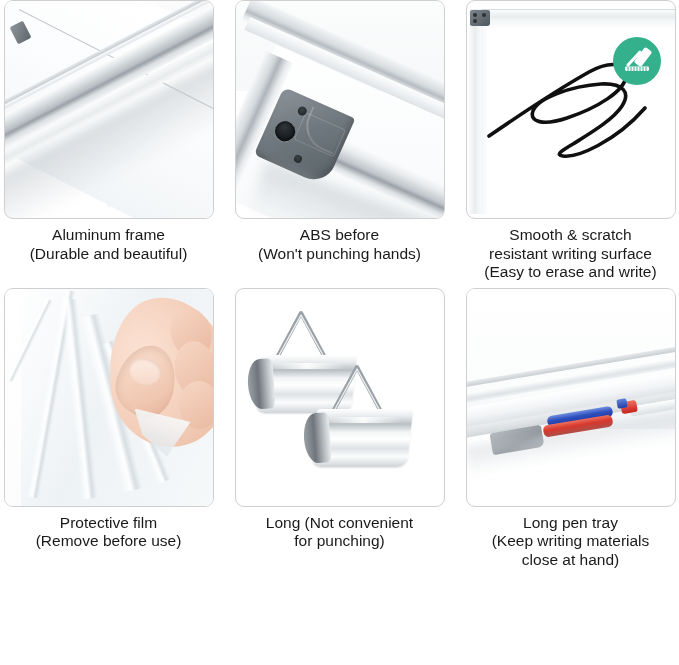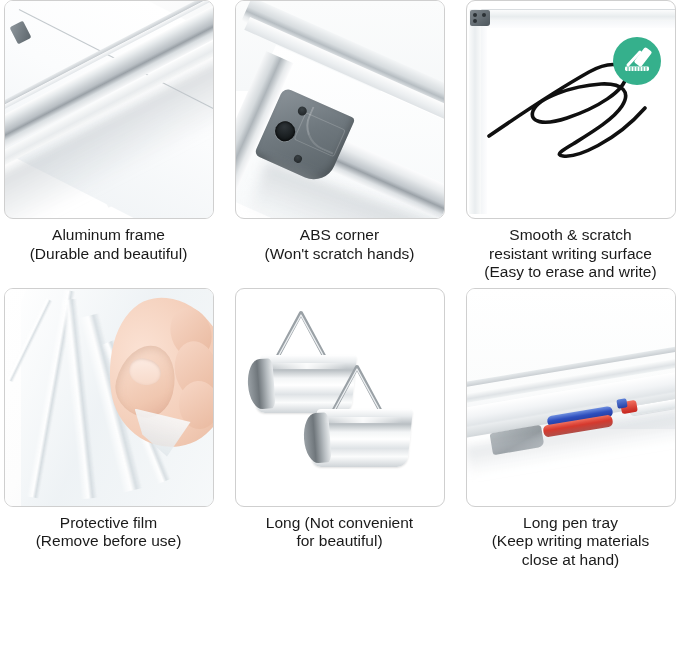--- a/index.html
+++ b/index.html
@@ -392,22 +392,22 @@
         <div class="corner">
           <div class="arc"></div>
           <div class="ridge"></div>
           <div class="hole1"></div>
           <div class="hole2"></div>
           <div class="hole3"></div>
         </div>
         <div class="shadow2"></div>
       </div>
       <div class="caption">
-        <span class="l">ABS corner</span>
-        <span class="l">(Won't scratch hands)</span>
+        <span class="l">ABS before</span>
+        <span class="l">(Won't punching hands)</span>
       </div>
     </div>
 
     <div class="cell">
       <div class="panel p3">
         <div class="surface"></div>
         <div class="wbTop"></div>
         <div class="wbTop2"></div>
         <div class="wbLeft"></div>
         <div class="wbLeft2"></div>
@@ -487,21 +487,21 @@
             <path d="M8,58 L37,4 L66,58" fill="none" stroke="#9aa1a6" stroke-width="4" stroke-linejoin="round"></path>
             <path d="M9,57 L37,6 L65,57" fill="none" stroke="#eceff1" stroke-width="1.4" stroke-linejoin="round"></path>
           </svg>
           <div class="clip"></div>
           <div class="capL"></div>
           <div class="sheen"></div>
         </div>
       </div>
       <div class="caption">
         <span class="l">Long (Not convenient</span>
-        <span class="l">for beautiful)</span>
+        <span class="l">for punching)</span>
       </div>
     </div>
 
     <div class="cell">
       <div class="panel p6">
         <div class="boardFace"></div>
         <div class="edge1"></div>
         <div class="edge2"></div>
         <div class="tray"></div>
         <div class="trayLip"></div>

